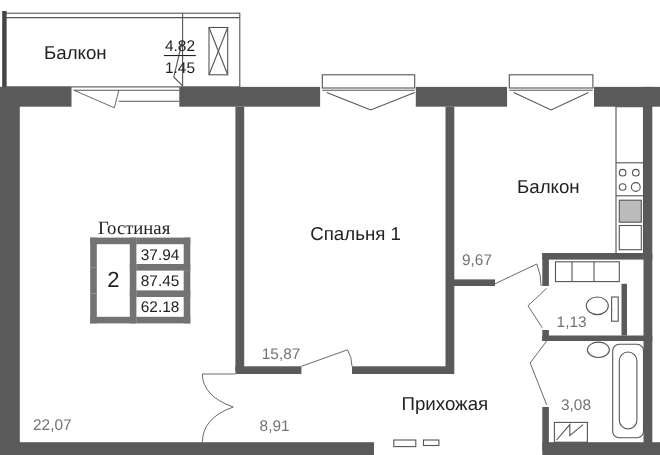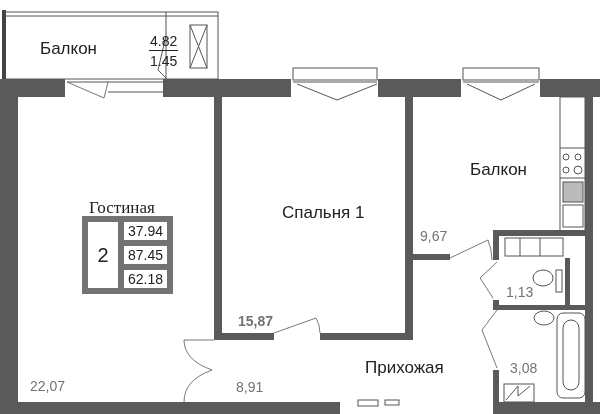--- a/index.html
+++ b/index.html
@@ -128,21 +128,21 @@
         <td>87.45</td>
       </tr>
   <tr>
         <td>62.18</td>
       </tr>
 </tbody>
   </table>
 <div class="num" style="left:30px;top:379px;">22,07</div>
 
 <div class="lbl" style="left:282px;top:204px;">Спальня 1</div>
-<div class="num" style="left:238px;top:314px;font-weight:bold;">15,87</div>
+<div class="num" style="left:238px;top:314px;">15,87</div>
 
 <div class="lbl" style="left:470px;top:161px;">Балкон</div>
 <div class="num" style="left:420px;top:229px;">9,67</div>
 
 <div class="num" style="left:506px;top:285px;">1,13</div>
 <div class="num" style="left:510px;top:361px;">3,08</div>
 
 <div class="lbl" style="left:365px;top:359px;">Прихожая</div>
 <div class="num" style="left:236px;top:380px;">8,91</div>
 

